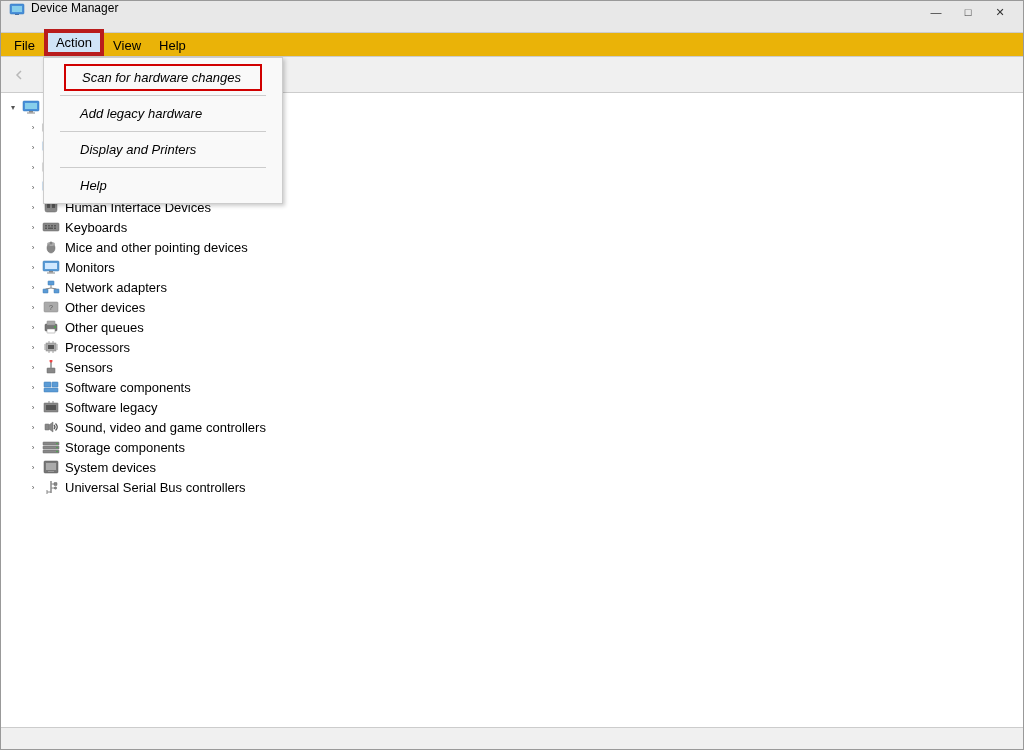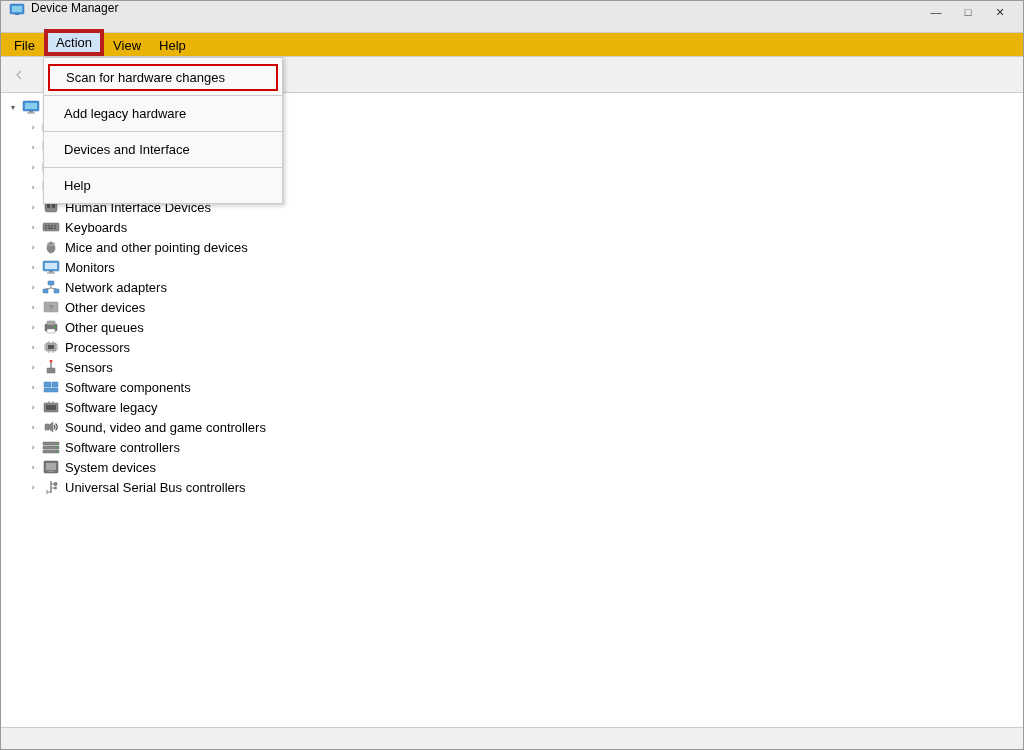--- a/index.html
+++ b/index.html
@@ -179,21 +179,22 @@
     
     .dropdown-menu {
       position: absolute;
       top: 24px;
       left: 42px;
       background: #f9f9f9;
       border: 1px solid #ccc;
       box-shadow: 2px 2px 4px rgba(0,0,0,0.2);
       z-index: 200;
       min-width: 240px;
-      padding: 4px 0;
+      padding: 4px 16px;
+      font-style: italic;
     }
 
     .dropdown-item {
       padding: 6px 20px;
       cursor: pointer;
       font-size: 13px;
       color: #000;
     }
 
     .dropdown-item.highlighted {
@@ -257,21 +258,21 @@
     <div class="menu-item">File</div>
     <div class="menu-item active">Action</div>
     <div class="menu-item">View</div>
     <div class="menu-item">Help</div>
 
     <div class="dropdown-menu">
       <div class="dropdown-item highlighted">Scan for hardware changes</div>
       <div class="dropdown-separator"></div>
       <div class="dropdown-item">Add legacy hardware</div>
       <div class="dropdown-separator"></div>
-      <div class="dropdown-item">Devices and Interface</div>
+      <div class="dropdown-item">Display and Printers</div>
       <div class="dropdown-separator"></div>
       <div class="dropdown-item">Help</div>
     </div>
   </div>
 
   <div class="toolbar">
     <button class="toolbar-btn disabled">
       <svg width="14" height="14" viewBox="0 0 14 14">
         <path d="M9 3L5 7L9 11" stroke="#666" stroke-width="1.5" fill="none"></path>
       </svg>
@@ -523,21 +524,21 @@
         <div class="device-icon">
           <svg width="18" height="14" viewBox="0 0 18 14">
             <rect x="1" y="2" width="16" height="3" rx="0.5" fill="#888" stroke="#666" stroke-width="0.5"></rect>
             <rect x="1" y="6" width="16" height="3" rx="0.5" fill="#888" stroke="#666" stroke-width="0.5"></rect>
             <rect x="1" y="10" width="16" height="3" rx="0.5" fill="#888" stroke="#666" stroke-width="0.5"></rect>
             <circle cx="15" cy="3.5" r="0.8" fill="#4a4"></circle>
             <circle cx="15" cy="7.5" r="0.8" fill="#4a4"></circle>
             <circle cx="15" cy="11.5" r="0.8" fill="#4a4"></circle>
           </svg>
         </div>
-        <span class="device-label">Software controllers</span>
+        <span class="device-label">Storage components</span>
       </div>
 
       <div class="tree-item">
         <span class="chevron">›</span>
         <div class="device-icon">
           <svg width="18" height="14" viewBox="0 0 18 14">
             <rect x="2" y="1" width="14" height="12" rx="1" fill="#777" stroke="#555" stroke-width="0.5"></rect>
             <rect x="4" y="3" width="10" height="7" fill="#aaa"></rect>
             <rect x="6" y="11" width="6" height="1" fill="#999"></rect>
           </svg>

